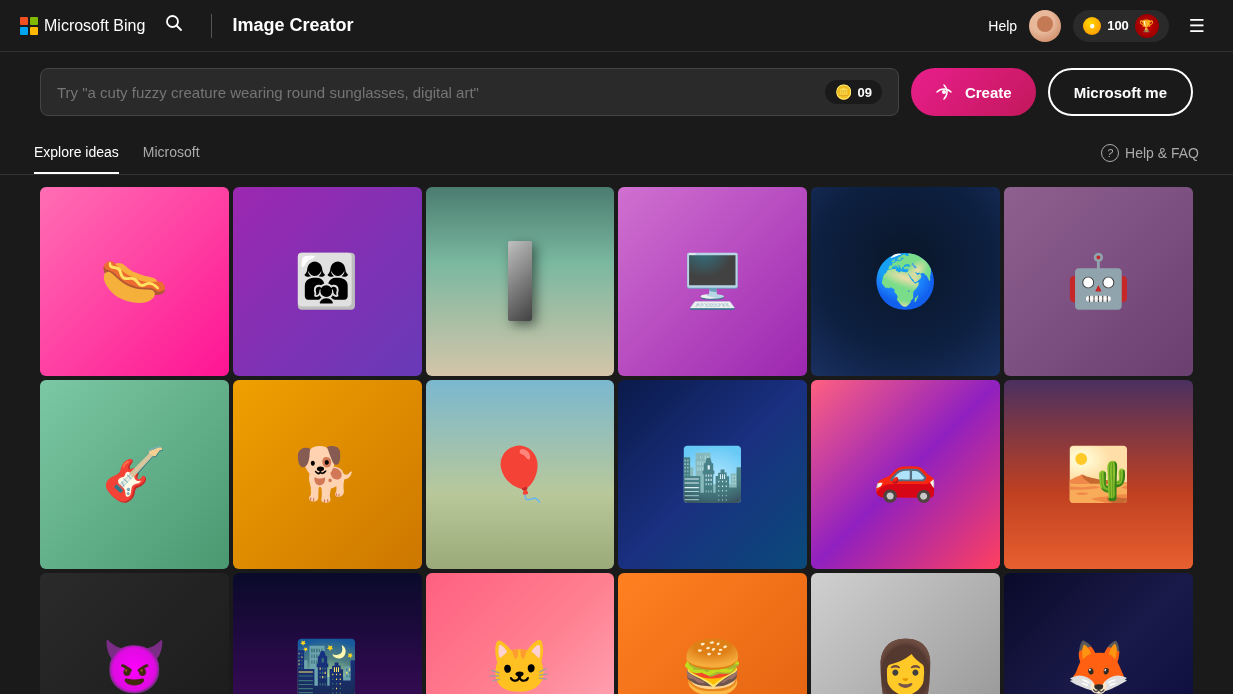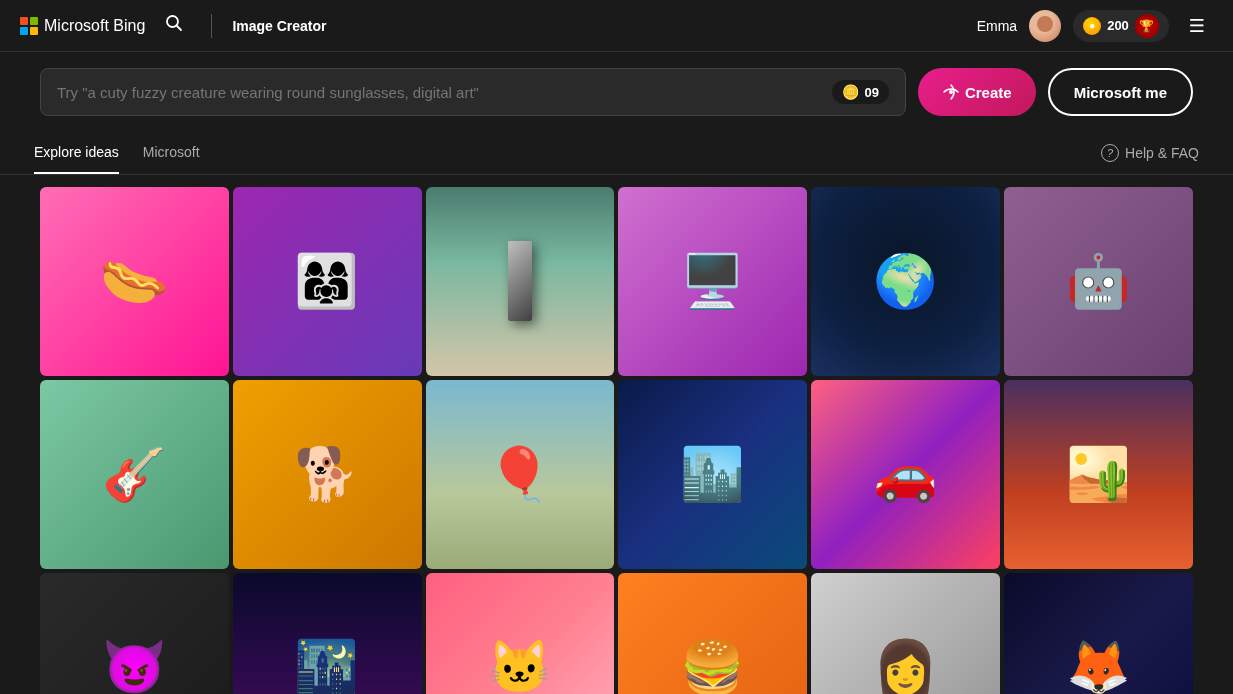--- a/index.html
+++ b/index.html
@@ -60,21 +60,21 @@
       font-size: 18px;
       padding: 4px 8px;
     }
     .divider-v {
       width: 1px;
       height: 24px;
       background: #555;
       margin: 0 8px;
     }
     .app-title {
-      font-size: 14px;
+      font-size: 18px;
       font-weight: 600;
       color: #fff;
     }
     .header-right {
       margin-left: auto;
       display: flex;
       align-items: center;
       gap: 12px;
     }
     .user-name {
@@ -187,21 +187,21 @@
       background: linear-gradient(135deg, #e91e8c, #c2185b);
       border: none;
       border-radius: 24px;
       color: #fff;
       font-size: 15px;
       font-weight: 600;
       padding: 10px 24px;
       cursor: pointer;
       display: flex;
       align-items: center;
-      gap: 5px;
+      gap: 12px;
       height: 48px;
     }
     .btn-surprise {
       background: transparent;
       border: 2px solid #fff;
       border-radius: 24px;
       color: #fff;
       font-size: 15px;
       font-weight: 600;
       padding: 10px 24px;
@@ -498,25 +498,25 @@
     <button class="search-icon-btn">
       <svg width="18" height="18" viewBox="0 0 18 18" fill="none">
         <circle cx="7.5" cy="7.5" r="5.5" stroke="white" stroke-width="1.8"></circle>
         <line x1="11.5" y1="11.5" x2="16" y2="16" stroke="white" stroke-width="1.8" stroke-linecap="round"></line>
       </svg>
     </button>
     <div class="divider-v"></div>
     <span class="app-title">Image Creator</span>
   </div>
   <div class="header-right">
-    <span class="user-name">Emma</span>
+    <span class="user-name">Help</span>
     <div class="user-avatar-img"></div>
     <div class="points-badge">
       <div class="coin-icon">●</div>
-      <span class="points-count">200</span>
+      <span class="points-count">100</span>
       <div class="trophy-badge">🏆</div>
     </div>
     <button class="menu-btn">☰</button>
   </div>
 </div>
 
 <div class="search-bar-section">
   <div class="search-row">
     <div class="search-input-wrapper">
       <input class="search-input" type="text" placeholder="Try &quot;a cuty fuzzy creature wearing round sunglasses, digital art&quot;" style="">

